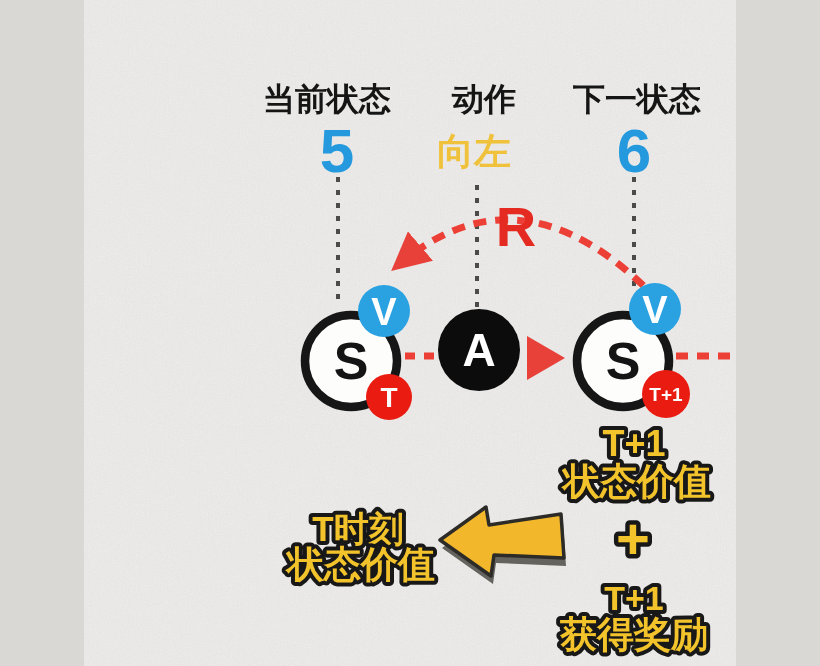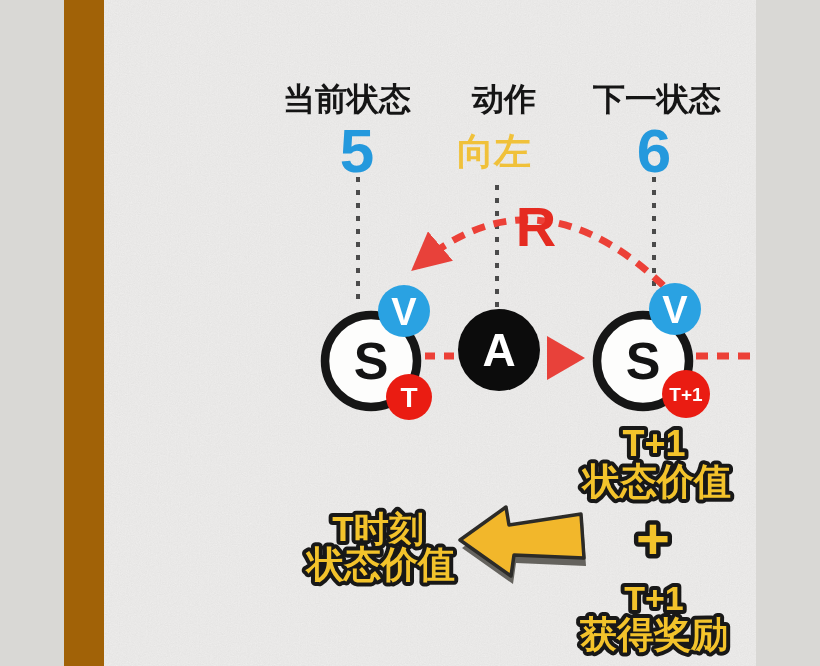--- a/index.html
+++ b/index.html
@@ -1,24 +1,23 @@
 <!DOCTYPE html>
 <html><head>
 <meta charset="utf-8">
 <title>RL State Transition Diagram</title>
 <style>
   html,body{margin:0;padding:0;background:#d9d8d5;}
   .stage{
     position:relative;
     width:652px;height:666px;
     margin:0 auto;
-    background:#a16207;
+    background:#f9a8d4;
     overflow:hidden;
     font-family:"Liberation Sans","DejaVu Sans",sans-serif;
-    padding-left:40px;
   }
   svg{display:block;}
   text{font-family:"Liberation Sans","DejaVu Sans",sans-serif;font-weight:bold;}
   .hdr{fill:#151515;font-size:32px;}
   .val-blue{fill:#2499dd;font-size:62px;}
   .val-yellow{fill:#f0c13a;font-size:37px;}
   .r-label{fill:#e52b21;font-size:56px;}
   .node-letter{fill:#141414;font-size:52px;}
   .a-letter{fill:#ffffff;font-size:46px;}
   .v-letter{fill:#ffffff;font-size:38px;}

